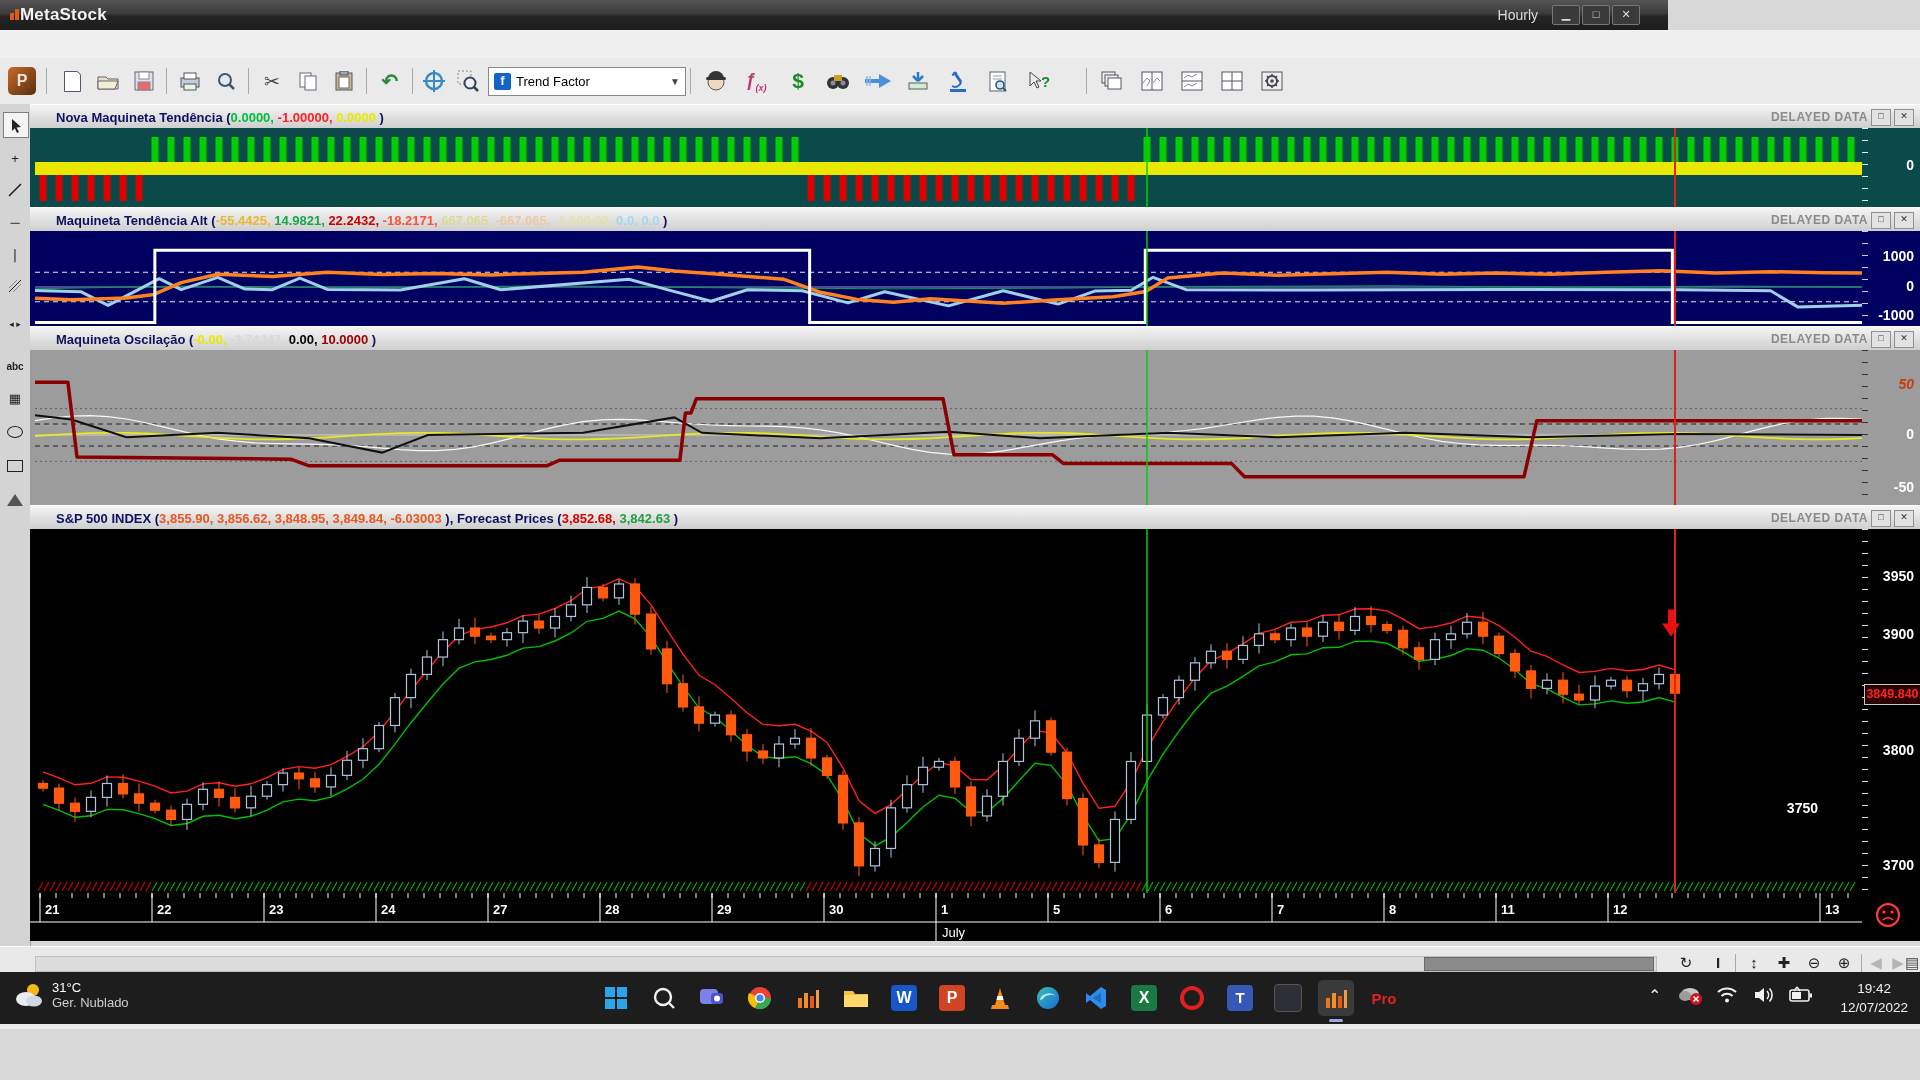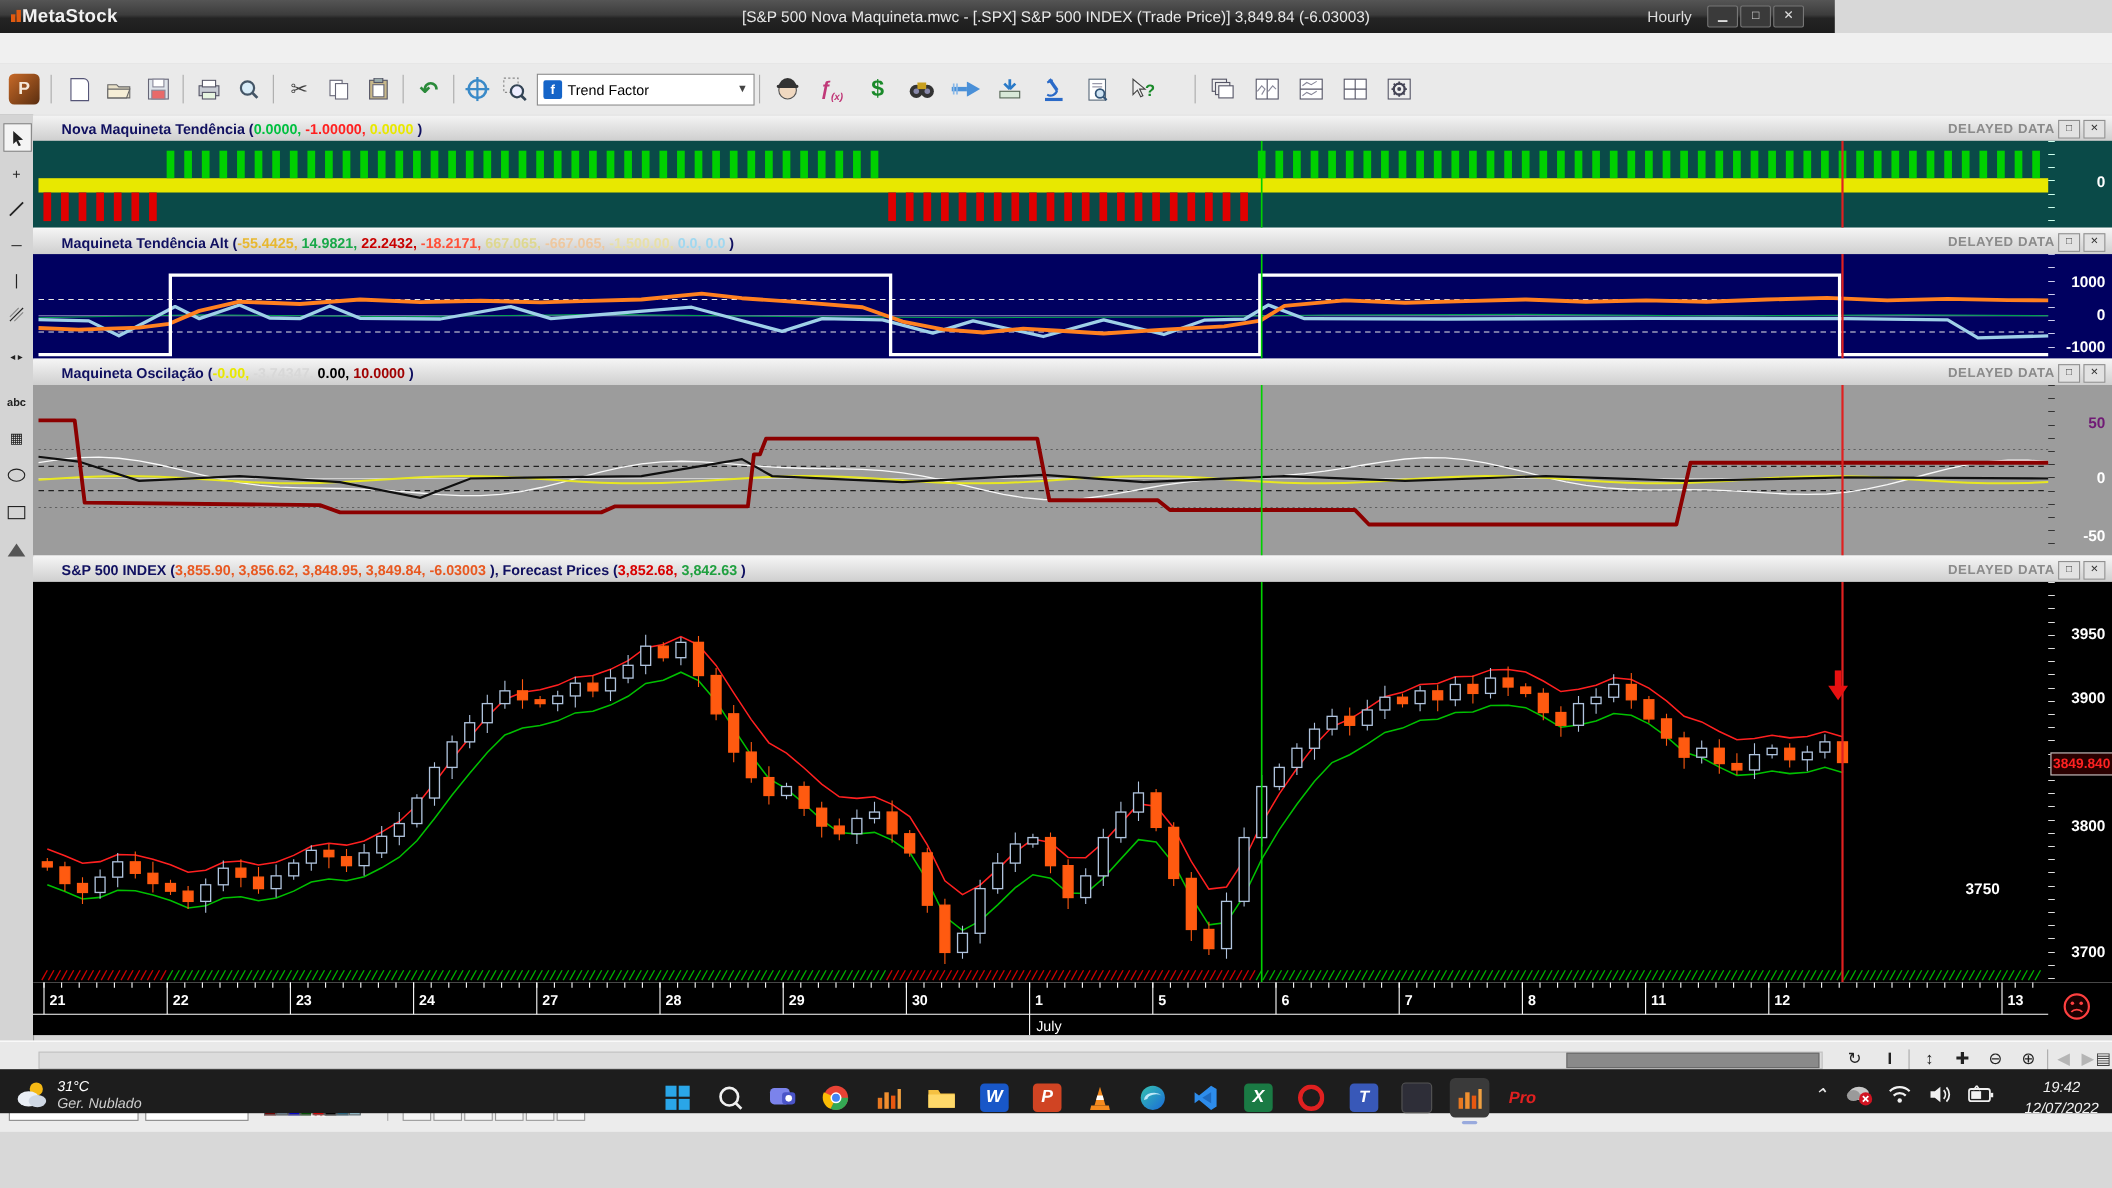--- a/index.html
+++ b/index.html
@@ -56,40 +56,39 @@
   .scbtn{top:4px;width:28px;height:24px;text-align:center;line-height:24px;font-size:15px;color:#222;}
   
   #btoolbar{left:0;top:980px;width:1920px;height:48px;background:#ececec;border-top:1px solid #bdbdbd;}
   .combo2{top:11px;height:25px;background:#fff;border:1px solid #888;display:flex;align-items:center;}
   .combo2 .ln{background:#222;height:2px;margin-left:10px;}
   .combo2 .arrow{margin-left:auto;margin-right:6px;color:#444;font-size:10px;}
   .swatch{width:11px;height:11px;border:1px solid #666;box-sizing:border-box;}
   .tmplbtn{top:11px;width:24px;height:25px;background:#f6f6f6;border:1px solid #999;
     font-size:11px;color:#c00000;font-weight:bold;display:flex;align-items:center;justify-content:center;}
   
-  #taskbar{left:0;top:972px;width:1920px;height:40px;background:#1d1d1d;color:#fff;font-style:italic;}
+  #taskbar{left:0;top:972px;width:1920px;height:52px;background:#1d1d1d;color:#fff;}
   #weather{left:14px;top:8px;display:flex;align-items:center;gap:8px;}
   #weather .t1{font-size:13px;}
   #weather .t2{font-size:13px;color:#cfcfcf;}
   .tbicon{top:8px;width:36px;height:36px;border-radius:5px;display:flex;align-items:center;
     justify-content:center;font-size:19px;font-weight:bold;}
   .tbicon.active{background:#3a3a3a;}
   .tray{top:14px;color:#e8e8e8;font-size:16px;}
   #clock{right:12px;top:7px;text-align:center;font-size:13.5px;line-height:19px;color:#f0f0f0;}
   svg{display:block;}
   .icon-sq{display:inline-block;box-sizing:border-box;}
 </style>
 </head>
 <body>
 
 <div id="root">
 
   <div id="titlebar" class="abs">
     <div id="logo" class="abs"><span class="lbar" style="height:7px"></span><span class="lbar" style="height:11px"></span><span>MetaStock</span></div>
-    <div id="wintitle" class="abs">[S&amp;P 500 Nova Maquineta.mwc - [.SPX] S&amp;P 500 INDEX (Trade Price)]   3,849.84 (-6.03003)</div>
     <div id="periodicity" class="abs">Hourly</div>
     <div class="abs winbtn" style="right:88px">▁</div>
     <div class="abs winbtn" style="right:58px">□</div>
     <div class="abs winbtn" style="right:28px">✕</div>
   </div>
 
   <div id="menubar" class="abs">
     <div class="abs mdibtn" style="right:62px">▁</div>
     <div class="abs mdibtn" style="right:40px">❐</div>
     <div class="abs mdibtn" style="right:18px">×</div>
@@ -345,21 +344,21 @@
         <div class="pvals"><span style="color: rgb(232, 88, 32);">3,855.90, </span><span style="color: rgb(232, 88, 32);">3,856.62, </span><span style="color: rgb(232, 88, 32);">3,848.95, </span><span style="color: rgb(232, 88, 32);">3,849.84, </span><span style="color: rgb(232, 88, 32);">-6.03003</span><span style="color: rgb(16, 16, 96); font-weight: bold;"> ), </span><span style="color: rgb(16, 16, 96); font-weight: bold;">Forecast Prices (</span><span style="color: rgb(216, 0, 0);">3,852.68, </span><span style="color: rgb(32, 160, 64);">3,842.63</span><span style="color: rgb(16, 16, 96); font-weight: bold;"> )</span></div>
         <div class="delayed">DELAYED DATA</div>
         <div class="phbtn">□</div>
         <div class="phbtn">✕</div>
       </div>
       <div class="abs" style="left:30px;top:529px;width:1890px;height:364px;background:#000000"></div>
       <div class="abs scalelab" style="left:1868px;top:157px">0</div>
       <div class="abs scalelab" style="left:1868px;top:248px">1000</div>
       <div class="abs scalelab" style="left:1868px;top:278px">0</div>
       <div class="abs scalelab" style="left:1868px;top:307px">-1000</div>
-      <div class="abs scalelab" style="left: 1868px; top: 376px; color: #701a75;">50</div>
+      <div class="abs scalelab" style="left: 1868px; top: 376px; color: #c2410c; font-style: italic;">50</div>
       <div class="abs scalelab" style="left: 1868px; top: 426px; color: rgb(255, 255, 255);">0</div>
       <div class="abs scalelab" style="left: 1868px; top: 479px; color: rgb(255, 255, 255);">-50</div>
       <div class="abs scalelab" style="left:1868px;top:568px">3950</div>
       <div class="abs scalelab" style="left:1868px;top:626px">3900</div>
       <div class="abs scalelab" style="left:1868px;top:742px">3800</div>
       <div class="abs scalelab" style="left:1772px;top:800px">3750</div>
       <div class="abs scalelab" style="left:1868px;top:857px">3700</div>
       <div class="abs" style="left:1862px;top:128px;width:6px;height:79px;background:repeating-linear-gradient(to bottom,#cfe 0 1px,transparent 1px 12px)"></div>
       <div class="abs" style="left:1862px;top:231px;width:6px;height:95px;background:repeating-linear-gradient(to bottom,#cce 0 1px,transparent 1px 12px)"></div>
       <div class="abs" style="left:1862px;top:350px;width:6px;height:155px;background:repeating-linear-gradient(to bottom,#333 0 1px,transparent 1px 12px)"></div>

